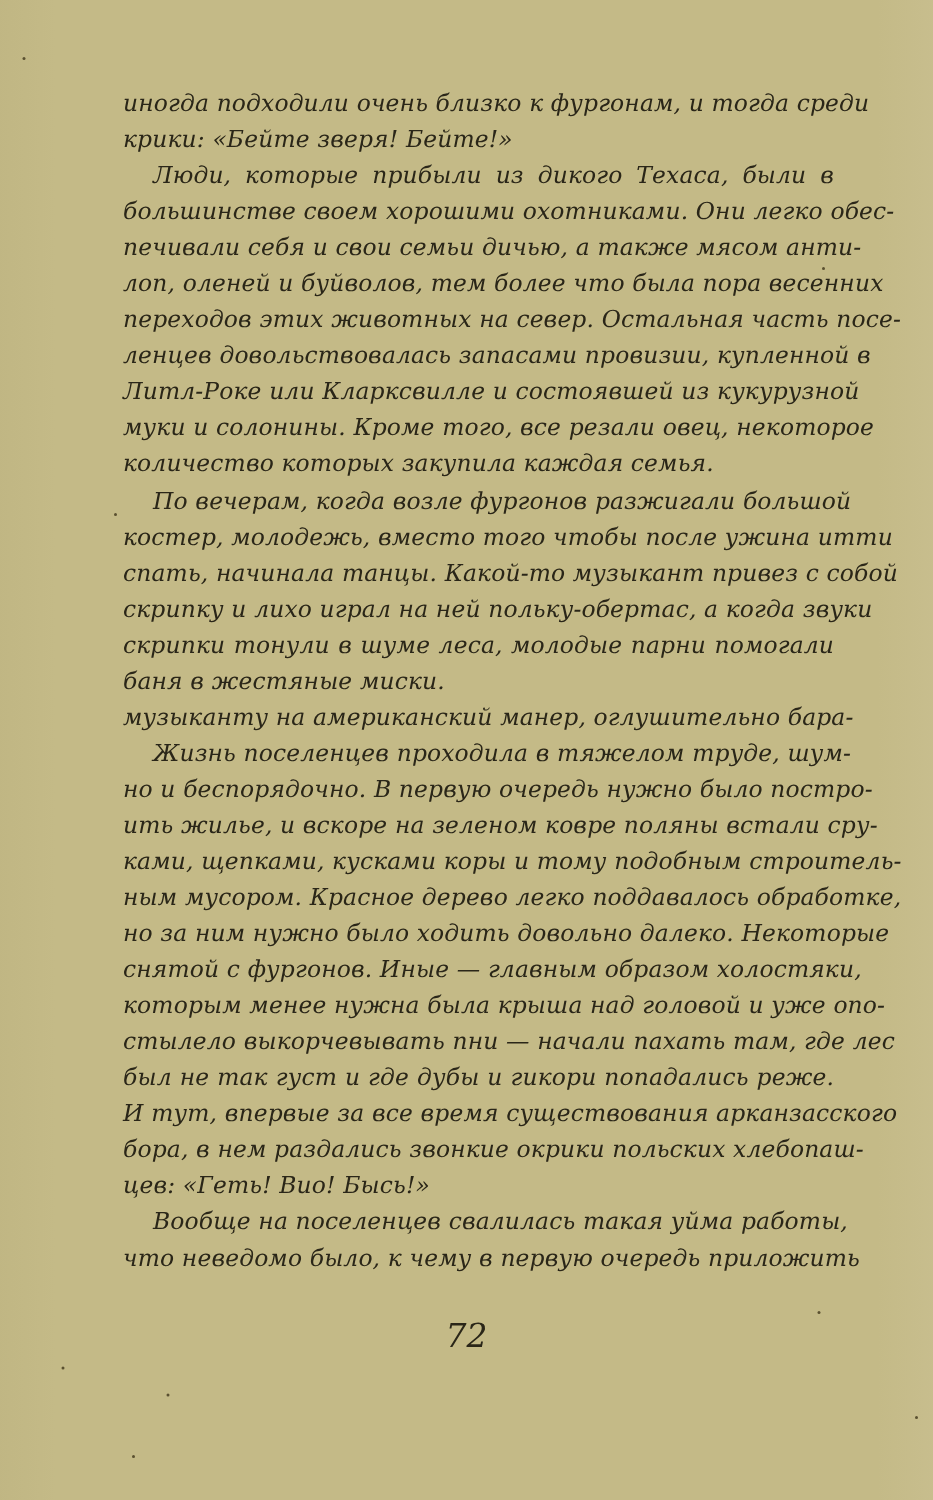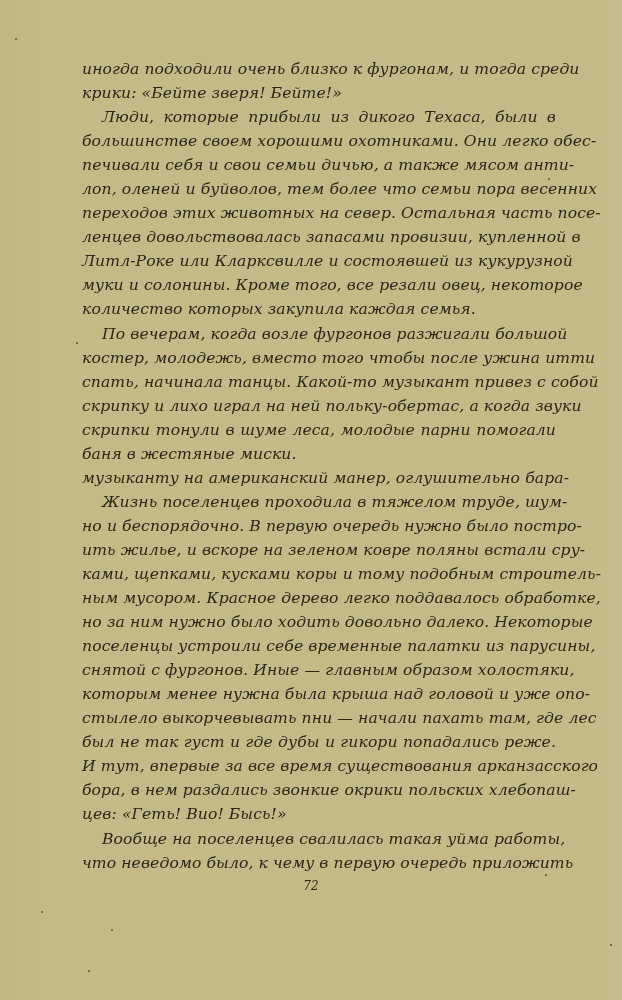--- a/index.html
+++ b/index.html
@@ -47,21 +47,21 @@
     .line.indent {
       padding-left: 20px;
     }
     .page-number {
       position: absolute;
       left: 0;
       width: 622px;
       top: 879px;
       text-align: center;
       font-family: "DejaVu Serif", serif;
-      font-size: 12px;
+      font-size: 22px;
       color: #2a2618;
     }
     .speck {
       position: absolute;
       width: 2px; height: 2px;
       border-radius: 50%;
       background: #5a5030;
     }
   </style>
 </head>
@@ -72,21 +72,21 @@
 
     <div>
       <span class="line">иногда подходили очень близко к фургонам, и тогда среди</span>
       <span class="line last">крики: «Бейте зверя! Бейте!»</span>
     </div>
 
     <div>
       <span class="line indent">Люди, которые прибыли из дикого Техаса, были в</span>
       <span class="line">большинстве своем хорошими охотниками. Они легко обес-</span>
       <span class="line">печивали себя и свои семьи дичью, а также мясом анти-</span>
-      <span class="line">лоп, оленей и буйволов, тем более что семьи пора весенних</span>
+      <span class="line">лоп, оленей и буйволов, тем более что была пора весенних</span>
       <span class="line">переходов этих животных на север. Остальная часть посе-</span>
       <span class="line">ленцев довольствовалась запасами провизии, купленной в</span>
       <span class="line">Литл-Роке или Кларксвилле и состоявшей из кукурузной</span>
       <span class="line">муки и солонины. Кроме того, все резали овец, некоторое</span>
       <span class="line last">количество которых закупила каждая семья.</span>
     </div>
 
     <div>
       <span class="line indent">По вечерам, когда возле фургонов разжигали большой</span>
       <span class="line">костер, молодежь, вместо того чтобы после ужина итти</span>
@@ -97,21 +97,20 @@
       <span class="line">музыканту на американский манер, оглушительно бара-</span>
     </div>
 
     <div>
       <span class="line indent">Жизнь поселенцев проходила в тяжелом труде, шум-</span>
       <span class="line">но и беспорядочно. В первую очередь нужно было постро-</span>
       <span class="line">ить жилье, и вскоре на зеленом ковре поляны встали сру-</span>
       <span class="line">ками, щепками, кусками коры и тому подобным строитель-</span>
       <span class="line">ным мусором. Красное дерево легко поддавалось обработке,</span>
       <span class="line">но за ним нужно было ходить довольно далеко. Некоторые</span>
-      <span class="line">поселенцы устроили себе временные палатки из парусины,</span>
       <span class="line">снятой с фургонов. Иные — главным образом холостяки,</span>
       <span class="line">которым менее нужна была крыша над головой и уже опо-</span>
       <span class="line">стылело выкорчевывать пни — начали пахать там, где лес</span>
       <span class="line">был не так густ и где дубы и гикори попадались реже.</span>
       <span class="line">И тут, впервые за все время существования арканзасского</span>
       <span class="line">бора, в нем раздались звонкие окрики польских хлебопаш-</span>
       <span class="line last">цев: «Геть! Вио! Бысь!»</span>
     </div>
 
     <div>

